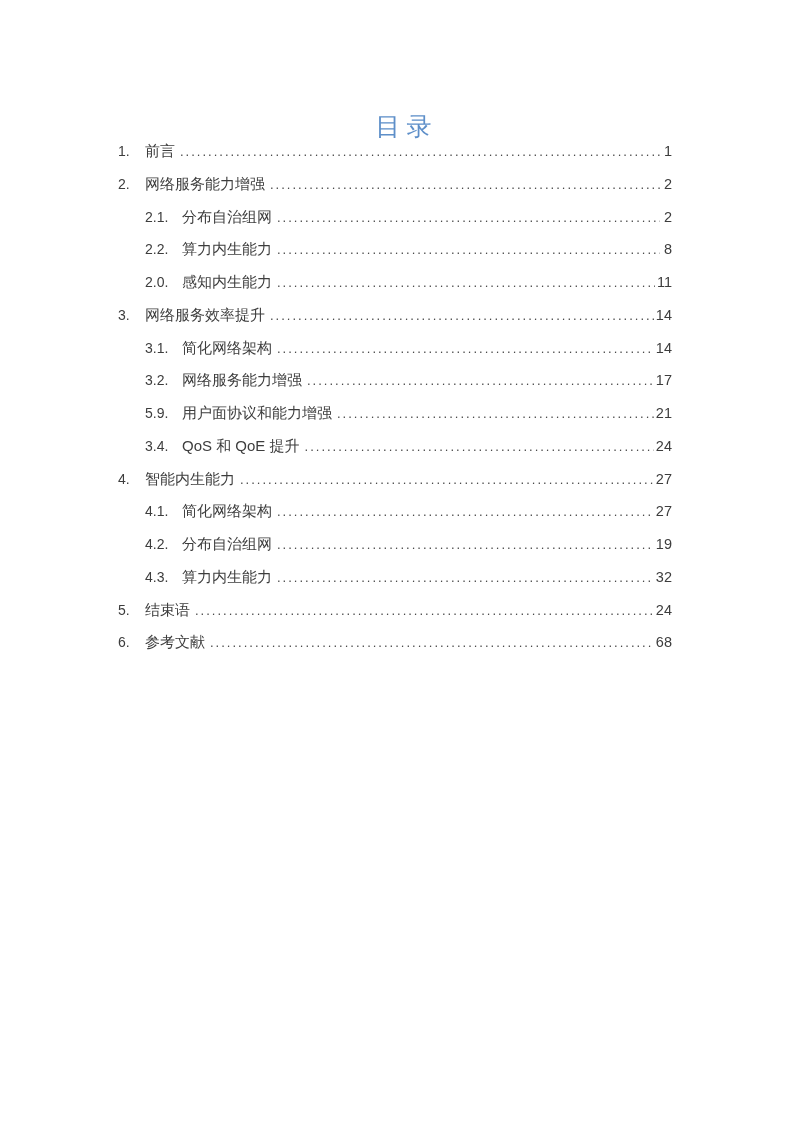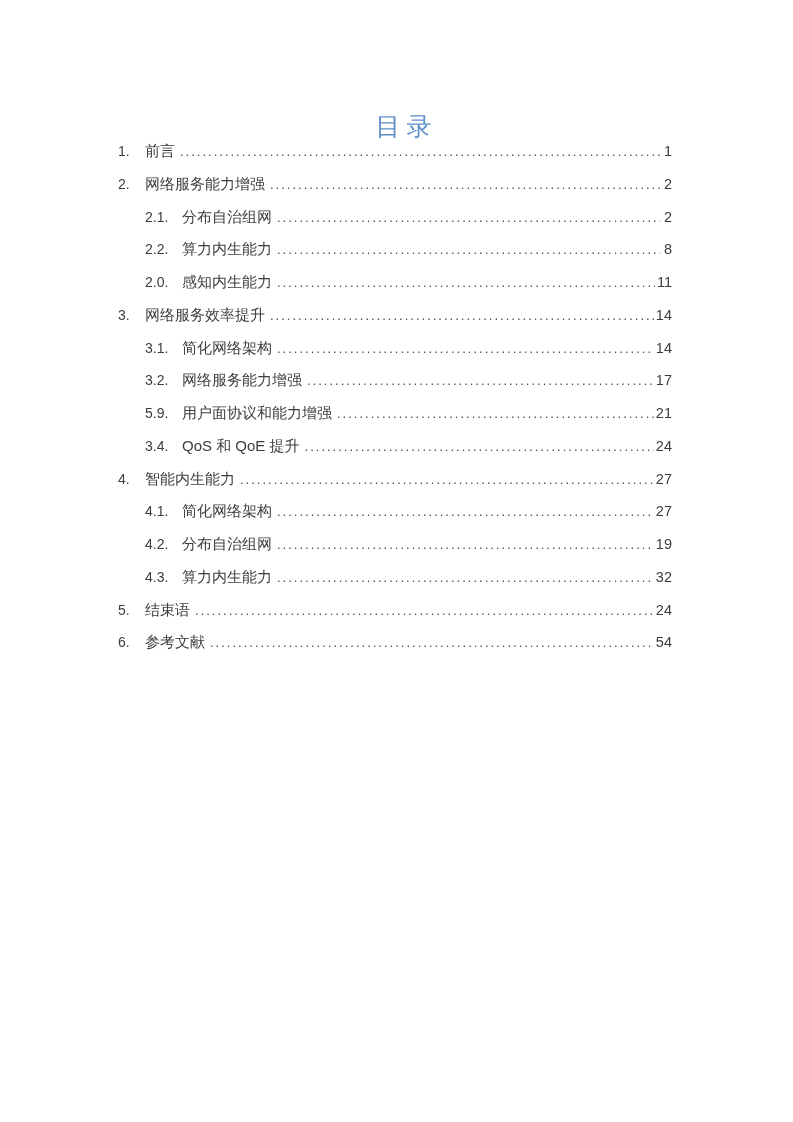--- a/index.html
+++ b/index.html
@@ -164,16 +164,16 @@
       <div class="toc-row level-1">
     <span class="num">5.</span>
     <span class="label">结束语</span>
     <span class="leader">....................................................................................................................................................................................................................................................................</span>
     <span class="pagenum">24</span>
   </div>
       <div class="toc-row level-1">
     <span class="num">6.</span>
     <span class="label">参考文献</span>
     <span class="leader">....................................................................................................................................................................................................................................................................</span>
-    <span class="pagenum">54</span>
+    <span class="pagenum">68</span>
   </div>
     </div>
 </div>
 
 </body></html>

